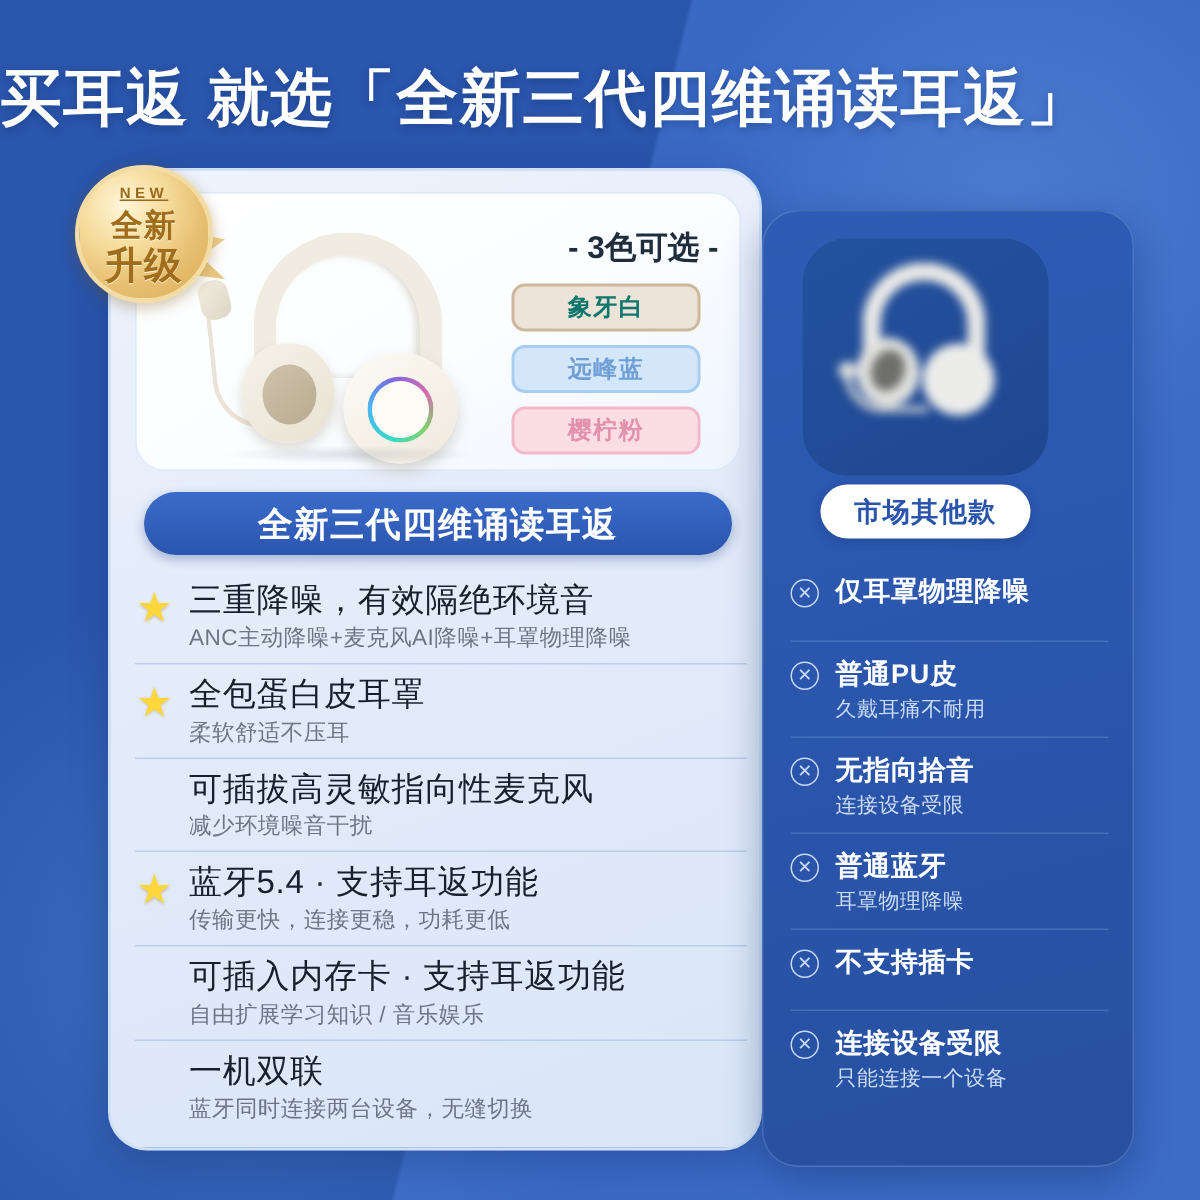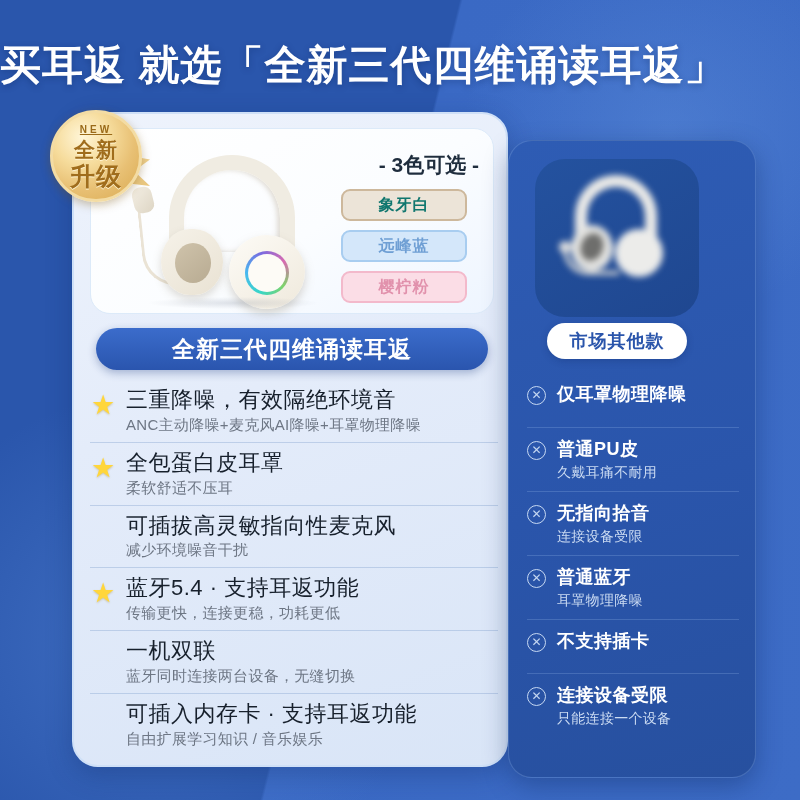--- a/index.html
+++ b/index.html
@@ -300,27 +300,27 @@
       <div class="fsub">减少环境噪音干扰</div>
     </div>
 
     <div class="frow">
       <div class="fstar">★</div>
       <div class="ftitle">蓝牙5.4 · 支持耳返功能</div>
       <div class="fsub">传输更快，连接更稳，功耗更低</div>
     </div>
 
     <div class="frow">
+      <div class="ftitle">可插入内存卡 · 支持耳返功能</div>
+      <div class="fsub">自由扩展学习知识 / 音乐娱乐</div>
+    </div>
+
+    <div class="frow">
       <div class="ftitle">一机双联</div>
       <div class="fsub">蓝牙同时连接两台设备，无缝切换</div>
-    </div>
-
-    <div class="frow">
-      <div class="ftitle">可插入内存卡 · 支持耳返功能</div>
-      <div class="fsub">自由扩展学习知识 / 音乐娱乐</div>
     </div>
 
   </div>
 </div>
 
 <div class="badge" style="left:46px; top:108px;">
   <div class="badge-tail"></div>
   <div class="badge-seal"></div>
   <div class="badge-new">NEW</div>
   <div class="badge-l1">全新</div>

